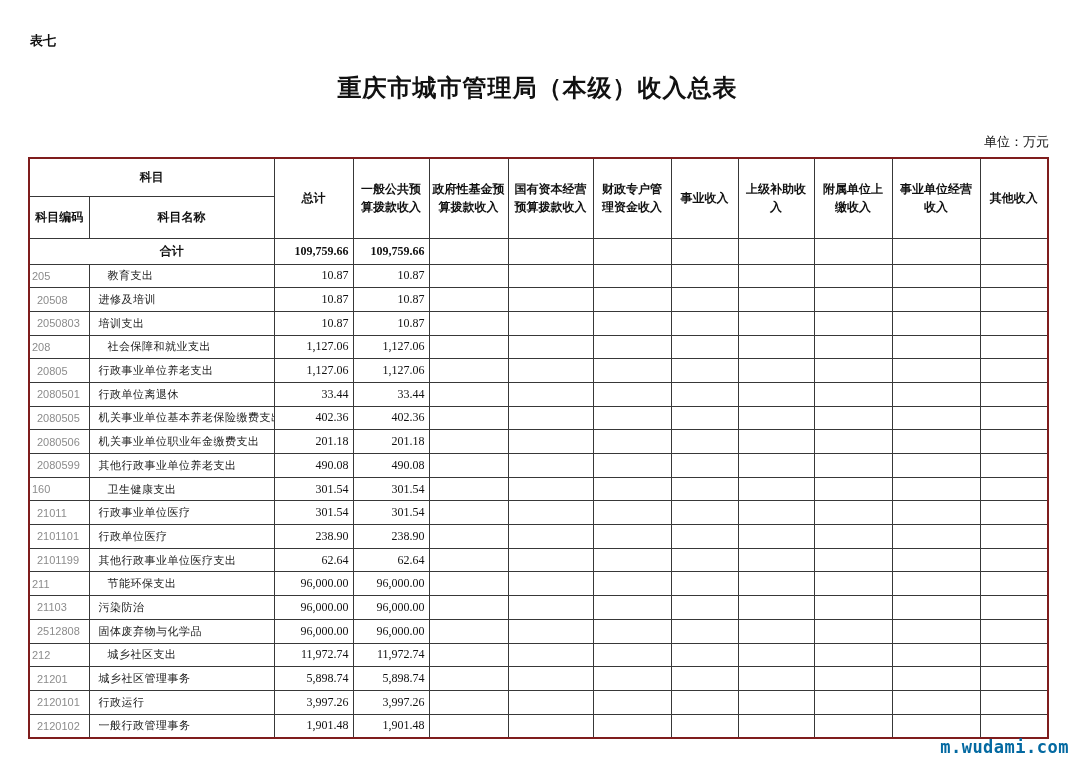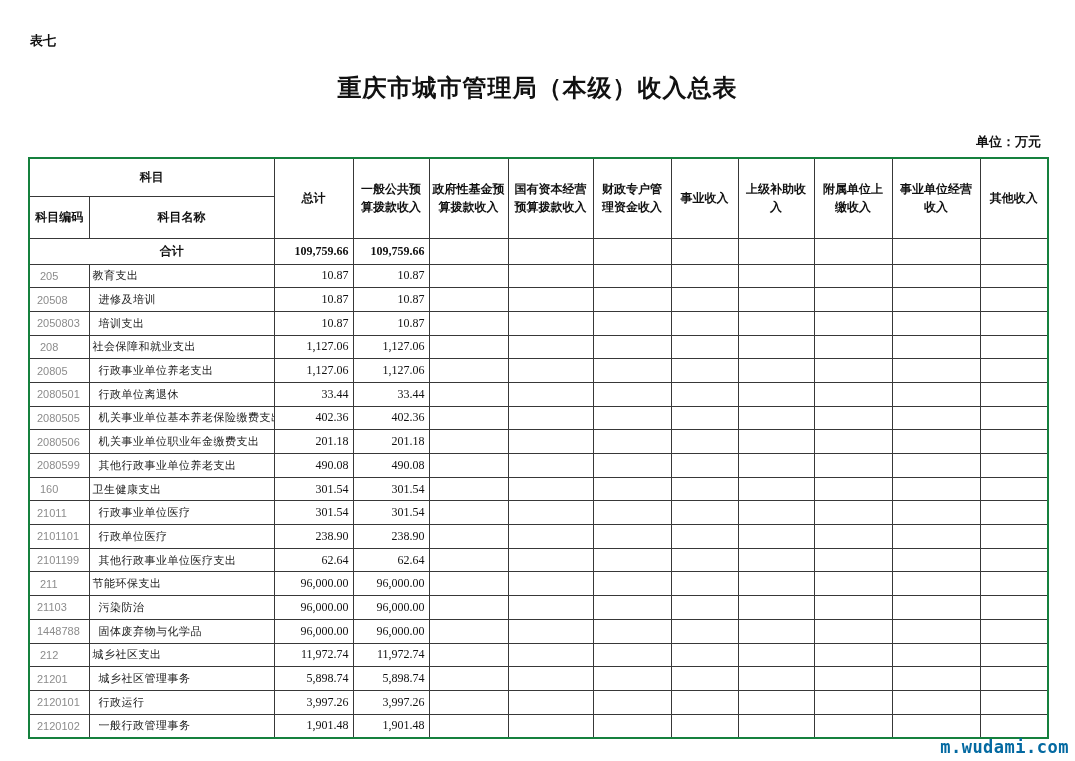--- a/index.html
+++ b/index.html
@@ -24,32 +24,31 @@
     left: 0; top: 72px;
     width: 1075px;
     text-align: center;
     font-size: 24px;
     font-weight: bold;
     font-family: "Liberation Serif", serif;
     letter-spacing: 1px;
   }
   .unit-note {
     position: absolute;
-    right: 34px; top: 133px;
+    right: 26px; top: 133px;
     font-size: 13px;
     font-family: "Liberation Serif", serif;
-    font-weight: bold;
   }
   table.income-table {
     position: absolute;
     left: 28px; top: 157px;
     width: 1019px;
     border-collapse: collapse;
     table-layout: fixed;
-    border: 2px solid #15803d;
+    border: 2px solid #7f1d1d;
   }
   table.income-table th, table.income-table td {
     border: 1px solid #383838;
     overflow: hidden;
   }
   thead th {
     font-size: 12px;
     font-weight: bold;
     font-family: "Liberation Sans", sans-serif;
     text-align: center;
@@ -68,30 +67,30 @@
     font-family: "Liberation Sans", sans-serif;
     vertical-align: middle;
     padding-left: 40px;
   }
   td.code {
     font-size: 11px;
     color: #8c8c8c;
     font-family: "Liberation Sans", sans-serif;
     vertical-align: middle;
     white-space: nowrap;
-    padding-left: 10px;
+    padding-left: 2px;
   }
   td.code.lvl2, td.code.lvl3 { padding-left: 7px; margin-left: 20px; }
   td.name {
     font-size: 11px;
     color: #1a1a1a;
     font-family: "Liberation Serif", serif;
     vertical-align: middle;
     white-space: nowrap;
-    padding-left: 3px;
+    padding-left: 18px;
     letter-spacing: 0.5px;
   }
   td.name.lvl2, td.name.lvl3 { padding-left: 9px; }
   td.num {
     font-size: 12px;
     font-family: "Liberation Serif", serif;
     text-align: right;
     vertical-align: middle;
     padding-right: 4px;
     white-space: nowrap;
@@ -370,21 +369,21 @@
         <td class="empty"></td>
         <td class="empty"></td>
         <td class="empty"></td>
         <td class="empty"></td>
         <td class="empty"></td>
         <td class="empty"></td>
         <td class="empty"></td>
         <td class="empty"></td>
       </tr>
       <tr class="data-row">
-        <td class="code lvl3">1448788</td>
+        <td class="code lvl3">2512808</td>
         <td class="name lvl3">固体废弃物与化学品</td>
         <td class="num">96,000.00</td>
         <td class="num">96,000.00</td>
         <td class="empty"></td>
         <td class="empty"></td>
         <td class="empty"></td>
         <td class="empty"></td>
         <td class="empty"></td>
         <td class="empty"></td>
         <td class="empty"></td>

